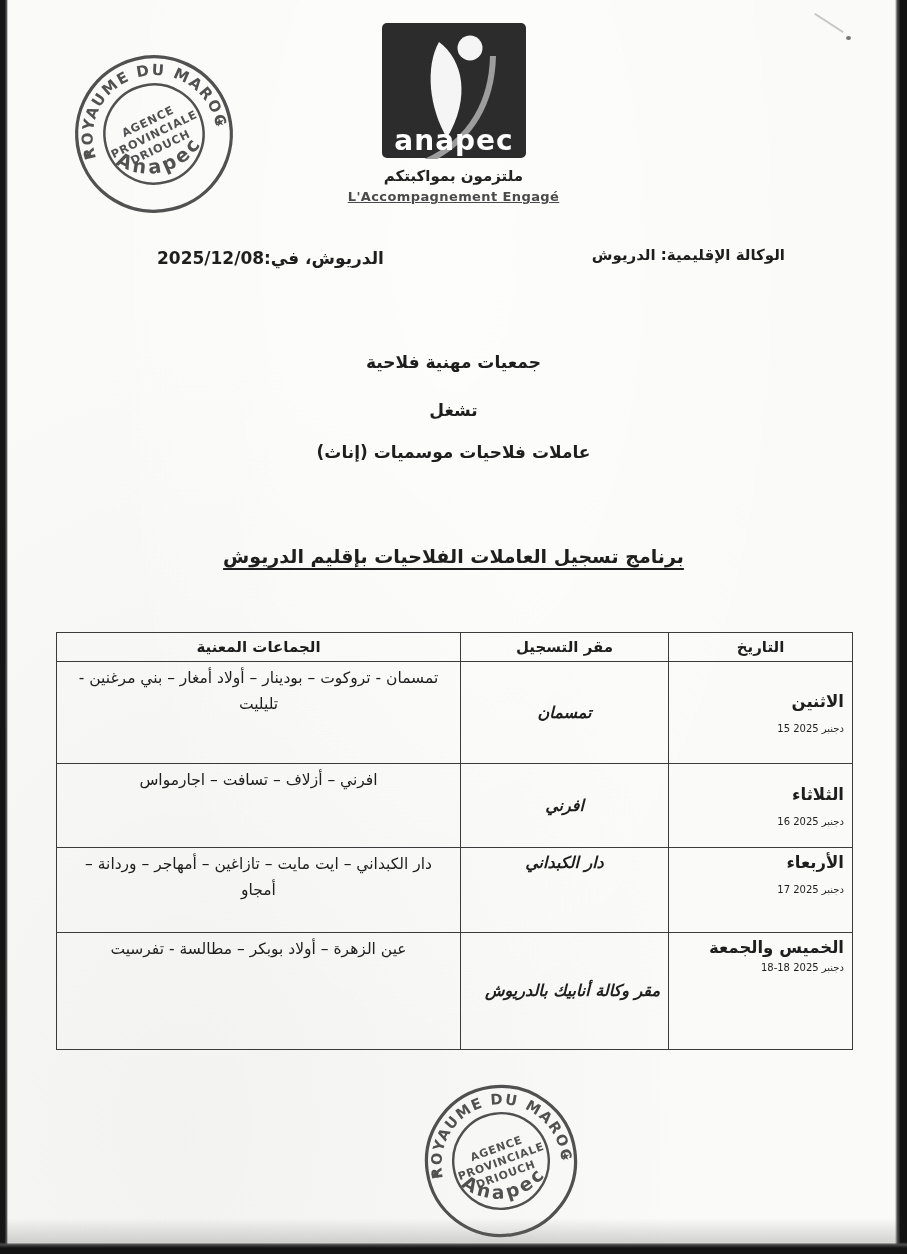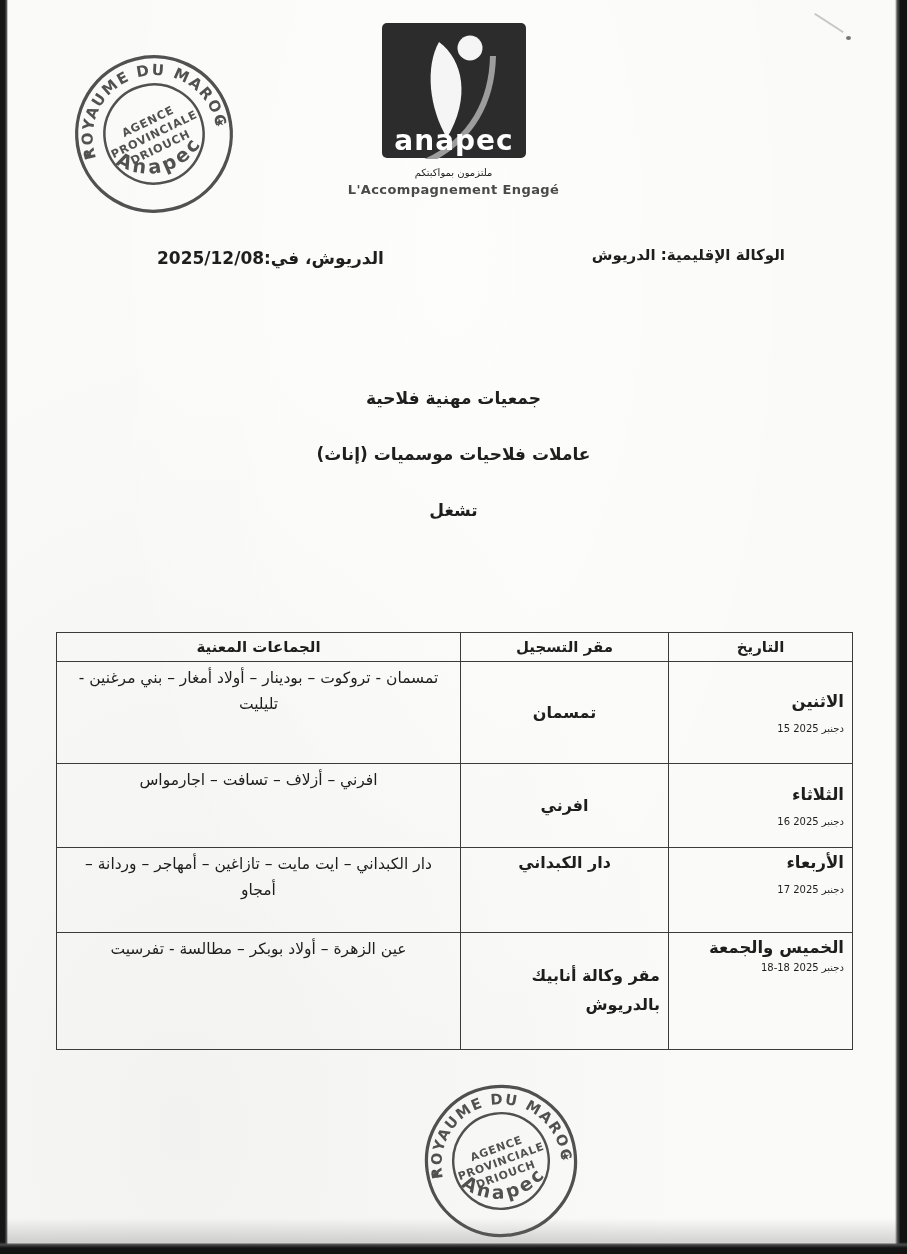--- a/index.html
+++ b/index.html
@@ -29,30 +29,30 @@
   .stamp-top{left:70px;top:50px;width:168px;height:168px;transform:rotate(-14deg);}
   .stamp-bottom{left:420px;top:1080px;width:162px;height:162px;transform:rotate(-8deg);}
   .stamp svg{width:100%;height:100%;}
   .stamp text{fill:#3f3f3f;font-family:"DejaVu Sans","Liberation Sans",sans-serif;font-weight:bold;}
   .stamp circle{stroke:#3f3f3f;fill:none;}
 
   
   .logo-wrap{position:absolute;top:22px;left:0;width:100%;display:flex;flex-direction:column;
     align-items:center;z-index:2;}
   .logo-square{width:146px;height:137px;}
-  .logo-tagline-ar{margin-top:8px;font-size:10px;font-weight:normal;color:#222;direction:rtl;}
-  .logo-tagline-fr{margin-top:4px;font-size:13px;color:#4a4a4a;letter-spacing:.4px;font-weight:bold;}
+  .logo-tagline-ar{margin-top:8px;font-size:15px;font-weight:bold;color:#222;direction:rtl;}
+  .logo-tagline-fr{margin-top:4px;font-size:13px;color:#4a4a4a;letter-spacing:.4px;font-weight:bold;text-decoration:underline;}
 
   
   .hdr-agency{position:absolute;top:246px;right:122px;direction:rtl;font-size:15px;font-weight:bold;}
   .hdr-dateline{position:absolute;top:248px;left:157px;direction:rtl;font-size:17px;font-weight:bold;}
 
   
   .intro{position:absolute;top:352px;left:0;width:100%;text-align:center;direction:rtl;}
-  .intro .l{font-weight:bold;font-size:17px;margin-top:36px;}
+  .intro .l{font-weight:bold;font-size:17px;}
   .intro .l1{margin-bottom:28px;}
   .intro .l2{margin-bottom:22px;}
 
   
   .doc-title{position:absolute;top:545px;left:0;width:100%;text-align:center;direction:rtl;}
   .doc-title span{font-weight:bold;font-size:19px;text-decoration:underline;
     text-underline-offset:5px;text-decoration-thickness:1.5px;}
 
   
   table.sched{position:absolute;top:632px;left:56px;width:796px;border-collapse:collapse;
@@ -62,21 +62,21 @@
   table.sched col.w-com{width:404px;}
   table.sched th,table.sched td{border:1.5px solid #3b3b3b;}
   table.sched th{height:26px;font-size:15px;font-weight:bold;text-align:center;padding:1px 4px;}
   tr.row-1{height:102px;} tr.row-2{height:84px;} tr.row-3{height:85px;} tr.row-4{height:117px;}
   .c-date{padding:2px 8px;text-align:right;}
   .c-date .day{font-size:16.5px;font-weight:bold;}
   .c-date .date{font-size:10px;margin-top:12px;text-align:right;}
   tr.row-1 .c-date,tr.row-2 .c-date{vertical-align:middle;}
   tr.row-3 .c-date,tr.row-4 .c-date{vertical-align:top;padding-top:5px;}
   tr.row-4 .c-date .date{margin-top:5px;}
-  .c-loc{font-size:16px;font-weight:bold;text-align:center;}
+  .c-loc{font-size:16px;font-weight:bold;text-align:center;font-style:italic;}
   tr.row-1 .c-loc,tr.row-2 .c-loc{vertical-align:middle;}
   tr.row-3 .c-loc{vertical-align:top;padding-top:5px;}
   tr.row-4 .c-loc{vertical-align:middle;text-align:right;padding-right:8px;line-height:1.8;padding-left:12px;}
   .c-com{vertical-align:top;text-align:center;font-size:15.5px;padding:4px 10px;line-height:1.65;}
 </style>
 </head>
 <body>
 
 <div class="page">
 
@@ -121,24 +121,27 @@
     </svg>
     <div class="logo-tagline-ar">ملتزمون بمواكبتكم</div>
     <div class="logo-tagline-fr">L'Accompagnement Engagé</div>
   </div>
 
   <div class="hdr-agency">الوكالة الإقليمية: الدريوش</div>
   <div class="hdr-dateline">الدريوش، في:2025/12/08</div>
 
   <div class="intro">
     <div class="l l1">جمعيات مهنية فلاحية</div>
+    <div class="l l2">تشغل</div>
     <div class="l l3">عاملات فلاحيات موسميات (إناث)</div>
-    <div class="l l2">تشغل</div>
-  </div>
-
+  </div>
+
+  <div class="doc-title">
+    <span>برنامج تسجيل العاملات الفلاحيات بإقليم الدريوش</span>
+  </div>
 
   <table class="sched">
     <colgroup>
         <col class="w-date">
         <col class="w-loc">
         <col class="w-com">
       </colgroup>
     <thead>
       <tr>
         <th>التاريخ</th>

